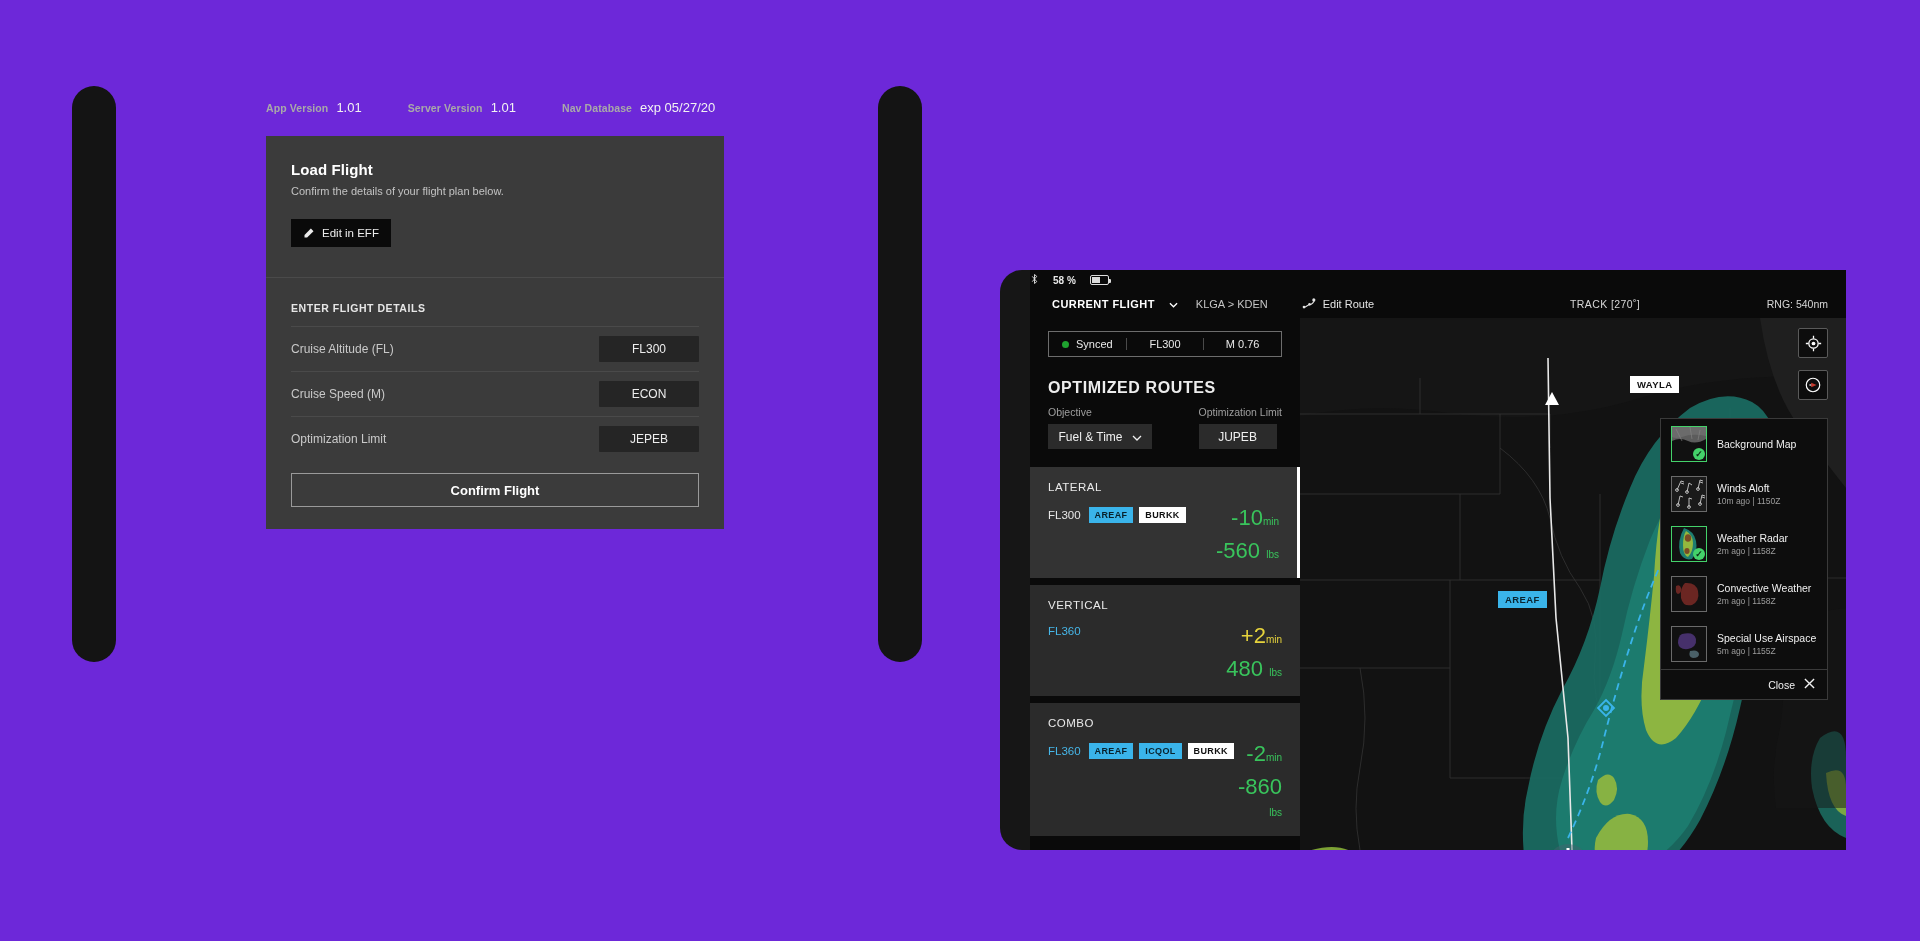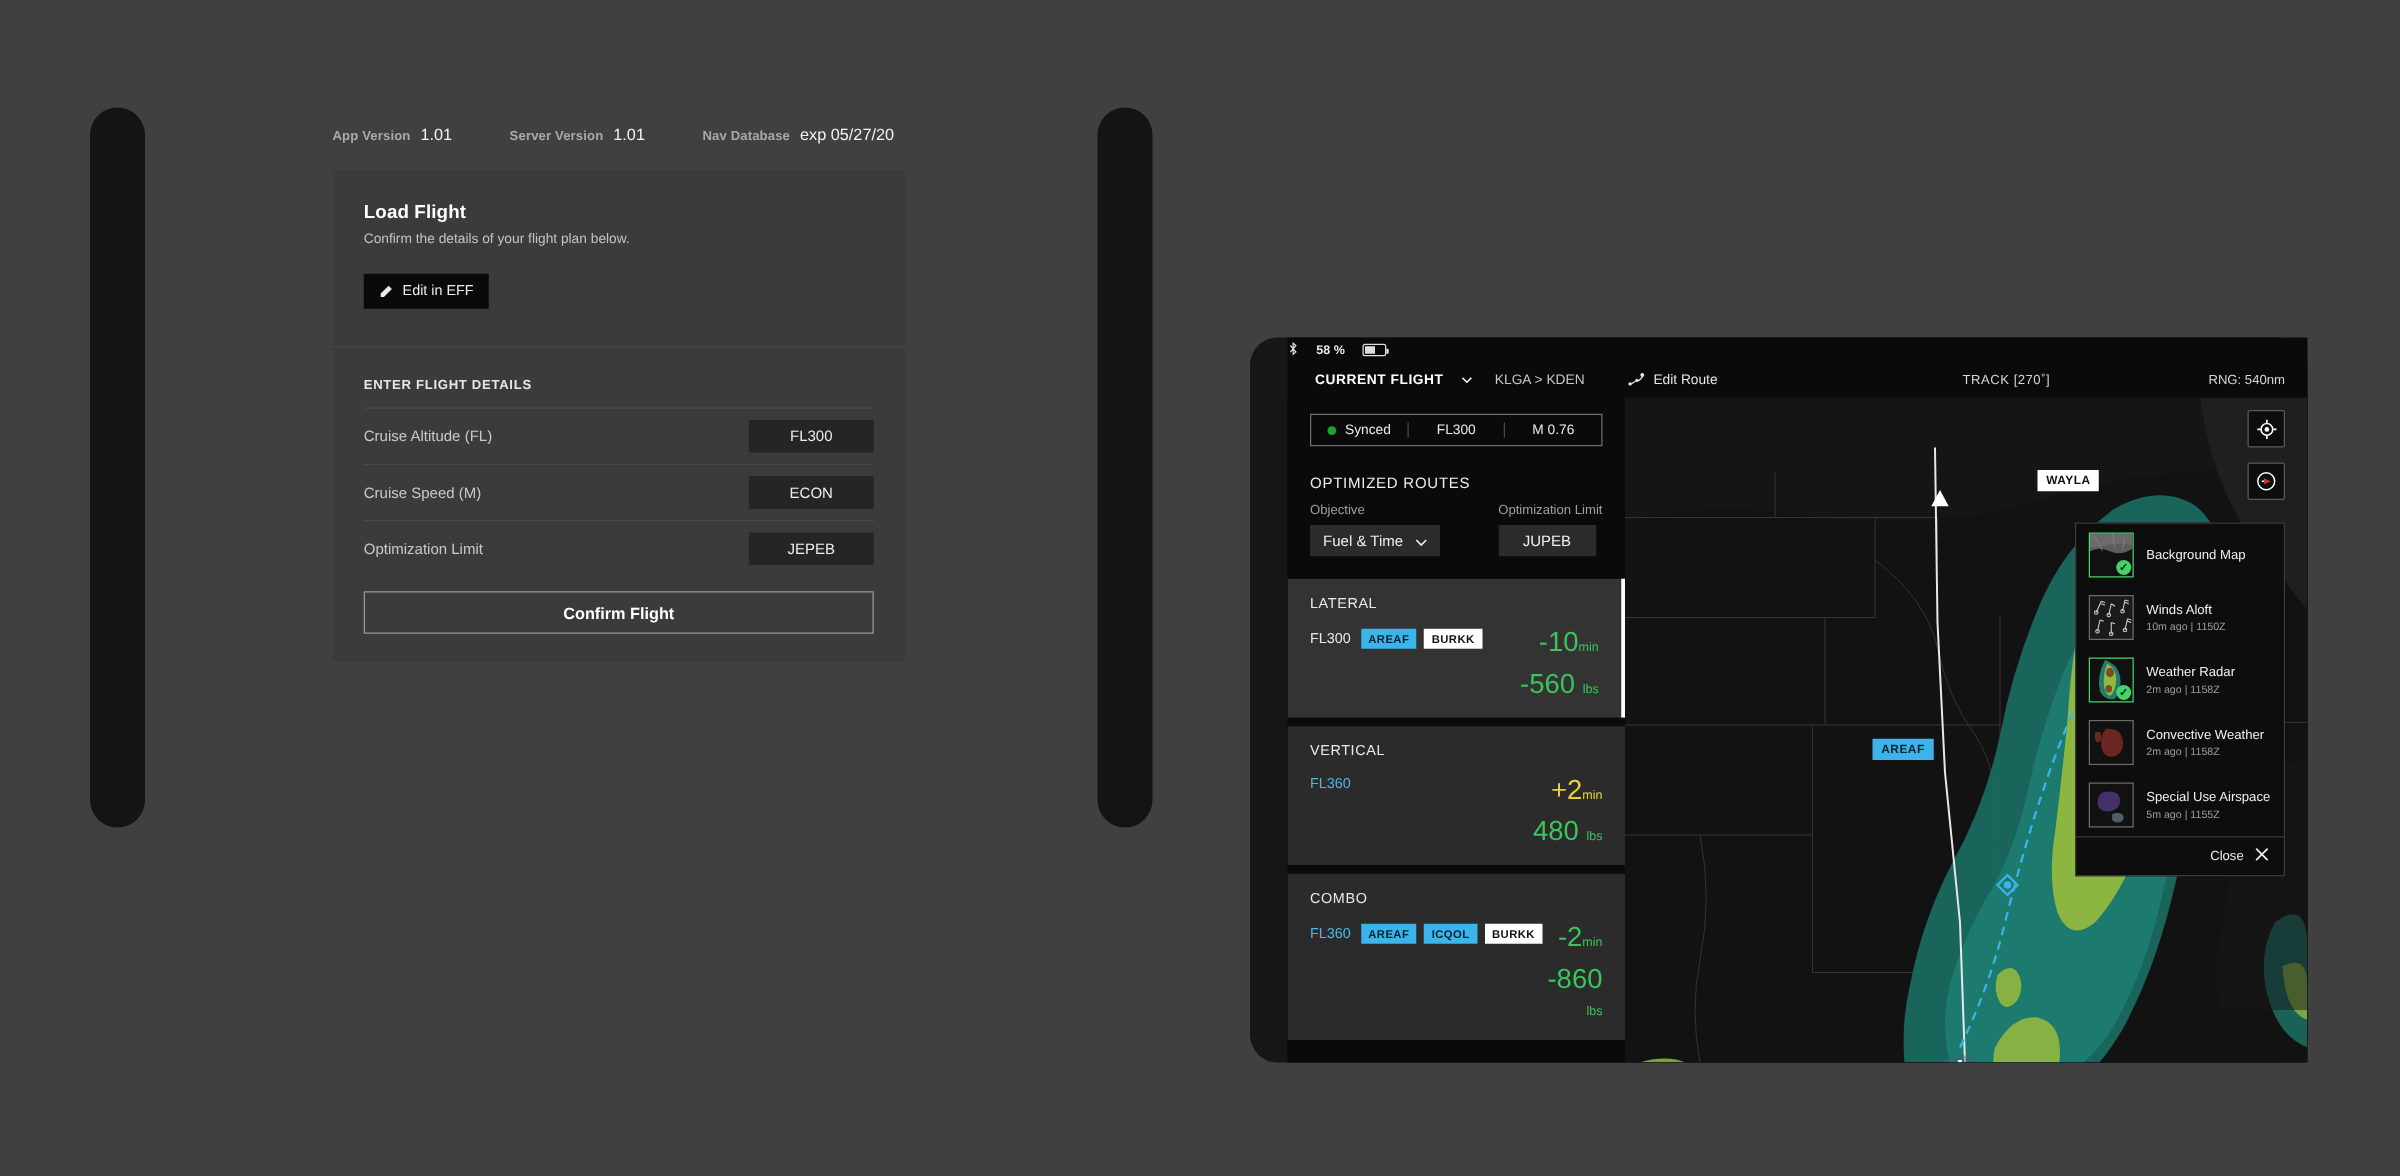--- a/index.html
+++ b/index.html
@@ -2,21 +2,21 @@
 <html><head>
 <meta charset="utf-8">
 <style>
   * { box-sizing: border-box; margin: 0; padding: 0; }
   html, body {
     width: 1920px; height: 941px;
     background: #1c1c1c;
     font-family: "Liberation Sans", sans-serif;
     overflow: hidden;
   }
-  .stage { position: relative; width: 1920px; height: 941px; background: #404040; }
+  .stage { position: relative; width: 1920px; height: 941px; background: #6d28d9; }
 
   
   .phone-frame-l, .phone-frame-r {
     position: absolute; background: #141414; border-radius: 26px;
   }
   .phone-frame-l { left: 72px; top: 86px; width: 44px; height: 576px; }
   .phone-frame-r { left: 878px; top: 86px; width: 44px; height: 576px; }
 
   .left-panel { position: absolute; left: 266px; top: 100px; width: 458px; }
 
@@ -98,21 +98,21 @@
   .left-rail { position: absolute; left: 0; top: 49px; width: 270px; bottom: 0; background: #0a0a0a; }
 
   .sync-bar {
     margin: 12px 18px 0 18px; height: 26px; border: 1px solid #6d6d6d;
     display: flex; align-items: center; color: #e9e9e9; font-size: 11px;
   }
   .sync-cell { flex: 1; text-align: center; display:flex; align-items:center; justify-content:center; gap:7px; }
   .sync-cell + .sync-cell { border-left: 1px solid #4a4a4a; }
   .dot { width: 7px; height: 7px; border-radius: 50%; background: #1fa32f; display:inline-block; }
 
-  .opt-cap { font-size: 12px; font-weight: 400; color: #ededed; letter-spacing: .6px; margin: 22px 0 0 18px; }
+  .opt-cap { font-size: 16px; font-weight: 700; color: #ededed; letter-spacing: .6px; margin: 22px 0 0 18px; }
   .opt-row { display:flex; justify-content: space-between; padding: 9px 18px 0 18px; }
   .opt-lbl { font-size: 10.5px; color: #9f9f9f; margin-bottom: 6px; }
   .sel {
     background: #2b2b2b; color: #f0f0f0; font-size: 12px; height: 25px; width: 104px;
     display: flex; align-items: center; justify-content: center; gap: 9px; cursor: pointer;
   }
   .sel.sm { width: 78px; }
 
   .rcard { margin: 0 0 0 0; background: #2b2b2b; padding: 14px 18px 16px 18px; position: relative; }
   .rcard.sel-card { background: #333333; border-right: 3px solid #ffffff; }

